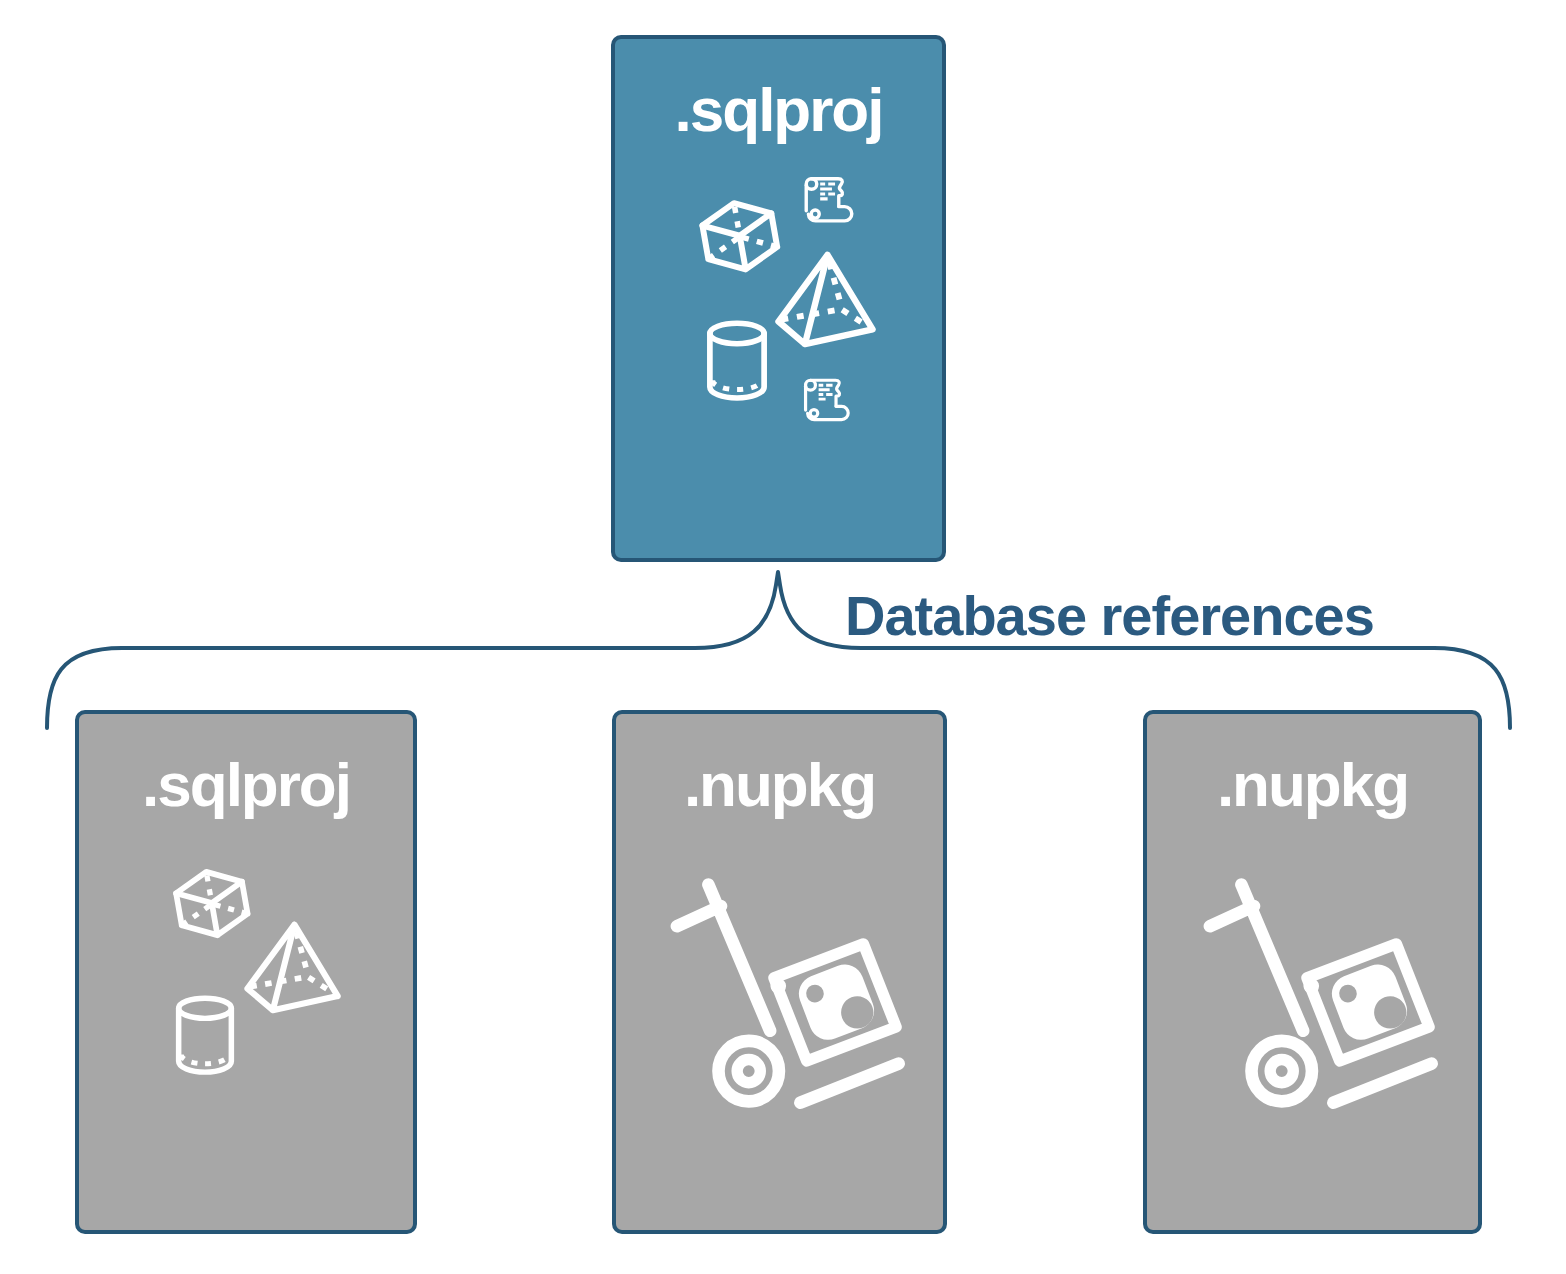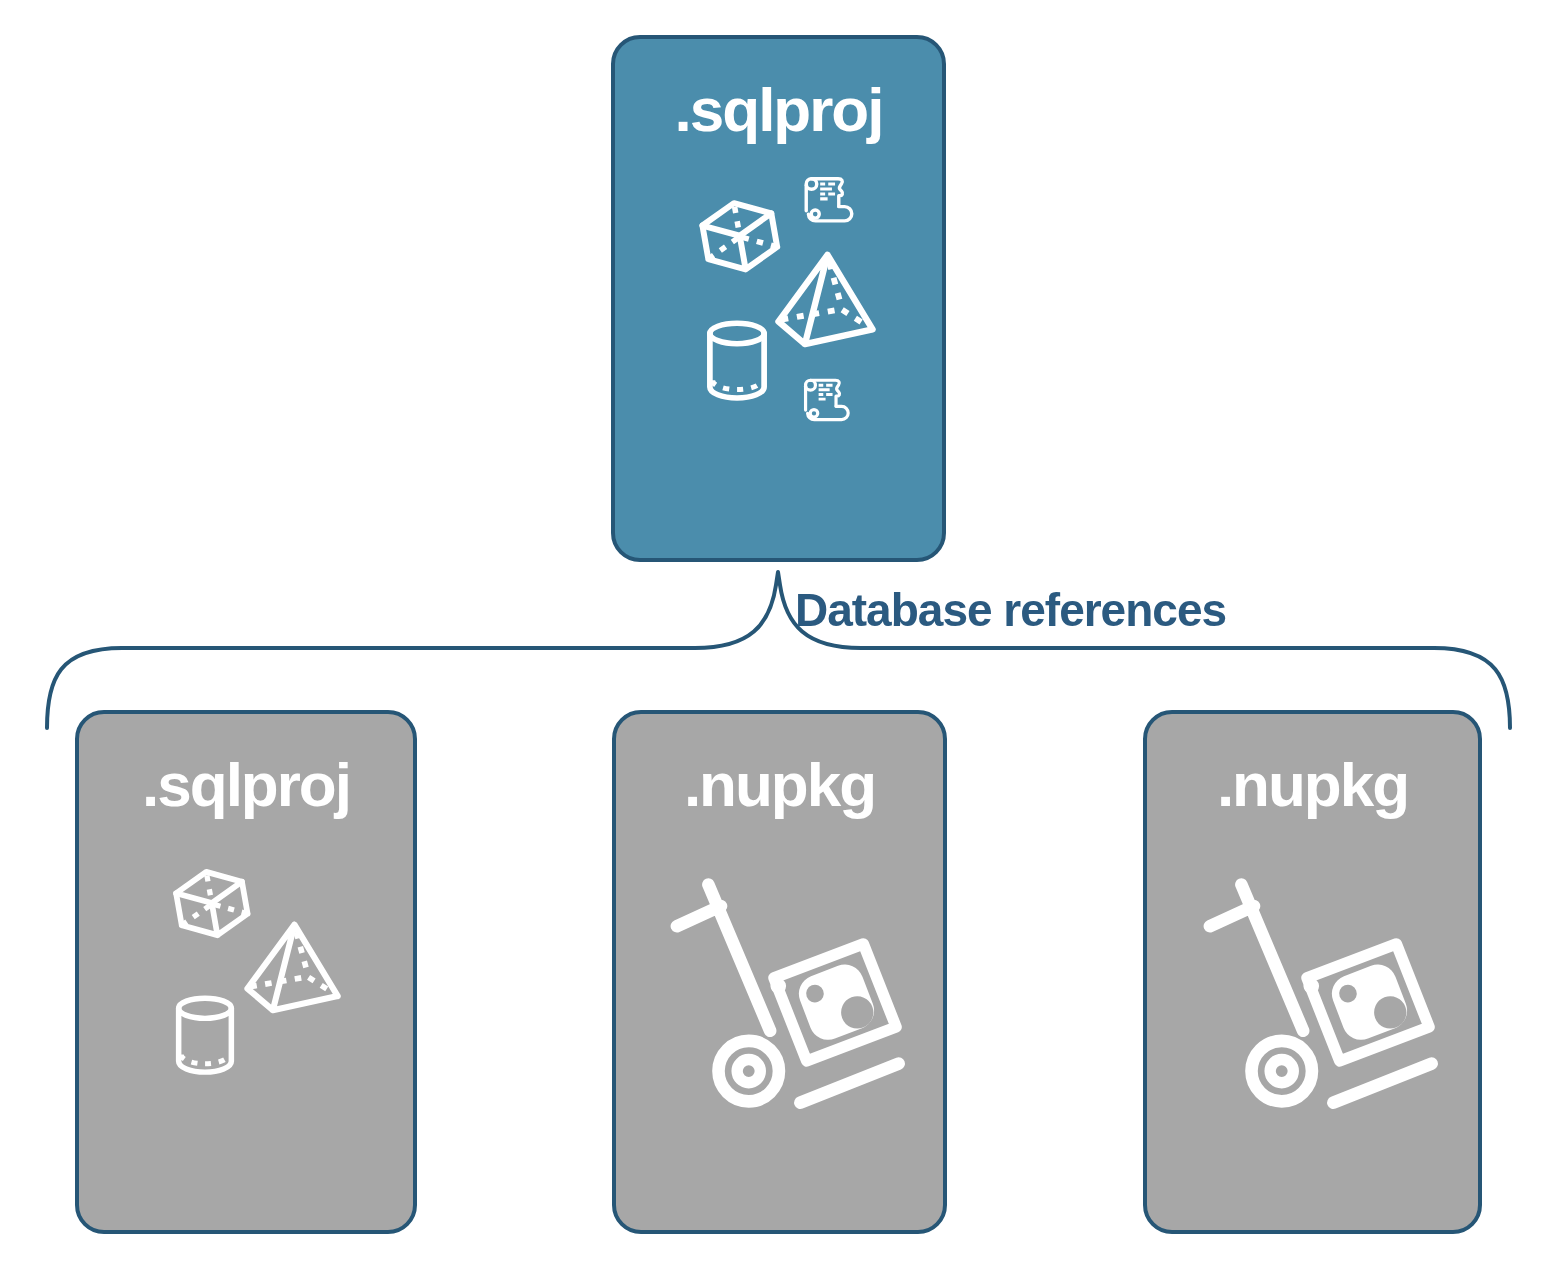--- a/index.html
+++ b/index.html
@@ -3,25 +3,25 @@
 <meta charset="utf-8">
 <style>
   html,body{margin:0;padding:0;background:#ffffff;}
   .canvas{
     position:relative;width:1566px;height:1274px;background:#ffffff;overflow:hidden;
     font-family:"Liberation Sans",sans-serif;
   }
   .brace-svg{position:absolute;left:0;top:0;}
   .brace-path{fill:none;stroke:var(--connector,#265676);stroke-width:4;stroke-linecap:round;stroke-linejoin:round;}
   .relationship-label{
-    position:absolute;left:795px;top:583px;
-    font-size:46px;font-weight:bold;letter-spacing:-1px;
+    position:absolute;left:845px;top:583px;
+    font-size:56px;font-weight:bold;letter-spacing:-1px;
     color:var(--label-text,#2b5a80);white-space:nowrap;
   }
-  .box{position:absolute;box-sizing:border-box;border:4px solid var(--border,#265676);border-radius:29px;}
+  .box{position:absolute;box-sizing:border-box;border:4px solid var(--border,#265676);border-radius:10px;}
   .box-parent{left:611px;top:35px;width:335px;height:527px;background:var(--parent-fill,#4b8dac);}
   .box-child{background:var(--child-fill,#a7a7a7);}
   .box-child-1{left:75px;top:710px;width:342px;height:524px;}
   .box-child-2{left:612px;top:710px;width:335px;height:524px;}
   .box-child-3{left:1143px;top:710px;width:339px;height:524px;}
   .box-title{
     margin-top:40px;text-align:center;color:#ffffff;
     font-size:62px;font-weight:bold;letter-spacing:-2px;line-height:1;
   }
   .icon{position:absolute;color:var(--icon,#ffffff);}

